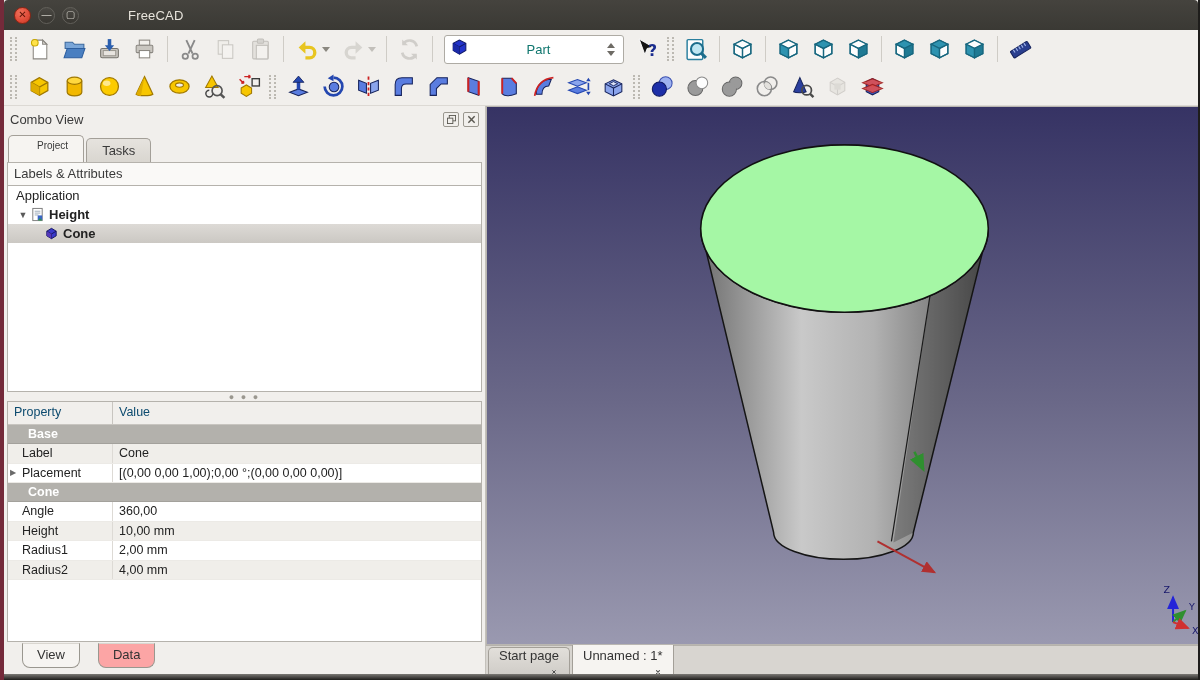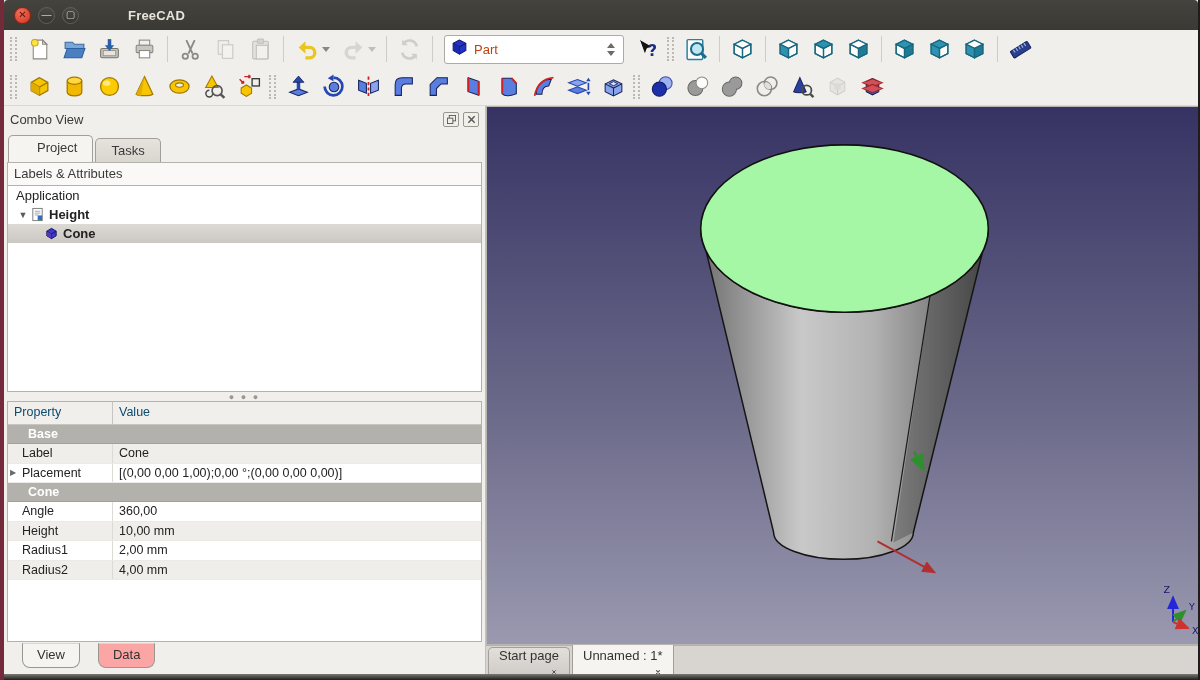--- a/index.html
+++ b/index.html
@@ -10,48 +10,48 @@
     background:#f1efec;
     border-left:4px solid #742a3a;
     border-right:2px solid #1e1d1b;
     display:flex; flex-direction:column;
   }
   
   .titlebar { height:30px; background:linear-gradient(#45433e,#3a3934); display:flex; align-items:center; padding:0 10px; flex:0 0 auto; border-radius:4px 4px 0 0; }
   .winbtn { width:17px; height:17px; border-radius:50%; margin-right:7px; display:flex; align-items:center; justify-content:center; font-size:10px; line-height:1; }
   .winbtn.close { background:radial-gradient(circle at 35% 30%,#f0705a,#df4b38 60%,#c03a22); border:1px solid #8e2413; color:#5e1205; font-weight:bold; }
   .winbtn.minmax { background:linear-gradient(#4a4843,#383631); border:1px solid #62605a; color:#cfccc4; }
-  .title-text { color:#e8e4dc; font-weight:bold; margin-left:42px; letter-spacing:.2px; }
+  .title-text { color:#e8e4dc; font-weight:normal; margin-left:42px; letter-spacing:.2px; }
   
   .toolbar { display:flex; align-items:center; padding:2px 4px; background:#f1efec; flex:0 0 auto; }
   .toolbar.row1 { height:38px; }
   .toolbar.row2 { height:38px; border-bottom:1px solid #dcd9d4; }
   .tbtn { width:35px; height:32px; display:flex; align-items:center; justify-content:center; border-radius:3px; cursor:default; }
   .tbtn svg { width:25px; height:25px; }
   .tbtn.disabled { opacity:.45; }
   .tbtn .caret { width:0; height:0; border-left:4px solid transparent; border-right:4px solid transparent; border-top:5px solid #8a877f; margin-left:2px; }
   .tbtn.with-caret { width:46px; }
   .sep { width:1px; height:26px; background:#cfccc6; margin:0 5px; }
   .handle { width:7px; height:24px; border-left:2px dotted #bcb9b2; border-right:2px dotted #bcb9b2; margin:0 5px 0 2px; }
   .combo { height:29px; width:180px; background:#fff; border:1px solid #aeaba4; border-radius:3px; display:flex; align-items:center; padding:0 4px 0 5px; margin:0 6px; }
   .combo svg { width:19px; height:19px; }
-  .combo .combo-label { flex:1; margin-left:5px; color:#c2410c; }
+  .combo .combo-label { flex:1; margin-left:5px; color:#0f766e;text-align:center; }
   .combo .spinners { display:flex; flex-direction:column; gap:3px; align-items:center; padding:0 4px; }
   .combo .up { width:0;height:0;border-left:4px solid transparent;border-right:4px solid transparent;border-bottom:5px solid #6e6b65; }
   .combo .dn { width:0;height:0;border-left:4px solid transparent;border-right:4px solid transparent;border-top:5px solid #6e6b65; }
   
   .main { flex:1; display:flex; min-height:0; }
   .left-panel { width:482px; flex:0 0 auto; display:flex; flex-direction:column; background:#f1efec; border-right:1px solid #c4c1bb; }
   .combo-head { height:26px; display:flex; align-items:center; padding:0 6px; }
   .combo-head .ttl { flex:1; color:#3a3a3a; }
   .mini-btn { width:16px; height:15px; border:1px solid #9a978f; border-radius:2px; display:flex; align-items:center; justify-content:center; margin-left:4px; background:#f1efec; }
   .mini-btn svg { width:9px; height:9px; }
   .tabs-row { display:flex; padding:3px 4px 0 4px; height:30px; }
   .tab { padding:4px 15px 5px; border:1px solid #a39f98; border-bottom:none; border-radius:5px 5px 0 0; background:linear-gradient(#e6e3de,#d9d6d0); color:#3a3a3a; margin-right:2px; position:relative; top:3px; height:24px; }
-  .tab.active { background:#f6f4f1; top:0; height:27px; z-index:2; font-size:13px;padding-left:28px; }
+  .tab.active { background:#f6f4f1; top:0; height:27px; z-index:2; font-size:10px;padding-left:28px; }
   .la-header { margin:0 3px; border:1px solid #b5b2ac; background:#faf9f7; padding:3px 6px 4px; color:#3a3a3a; position:relative; z-index:1; }
   .tree-box { margin:0 3px; border:1px solid #b5b2ac; border-top:none; background:#fff; height:206px; overflow:hidden; font-size:13px; }
   .tree-row { height:19px; display:flex; align-items:center; padding-left:4px; color:#222; }
   .tree-row .expander { width:14px; text-align:center; color:#5a5a5a; font-size:9px; }
   .tree-row svg { width:15px; height:15px; margin-right:4px; }
   .tree-row.selected { background:linear-gradient(#dddad6,#cbc8c3); font-weight:bold; }
   .tree-row.bold { font-weight:bold; }
   .indent1 { padding-left:8px; } .indent2 { padding-left:36px; }
   .splitter { height:9px; display:flex; align-items:center; justify-content:center; color:#9a978f; font-size:9px; letter-spacing:2px; }
   .prop-box { margin:0 3px; border:1px solid #b5b2ac; background:#fff; flex:1; min-height:0; overflow:hidden; font-size:12.5px; }

